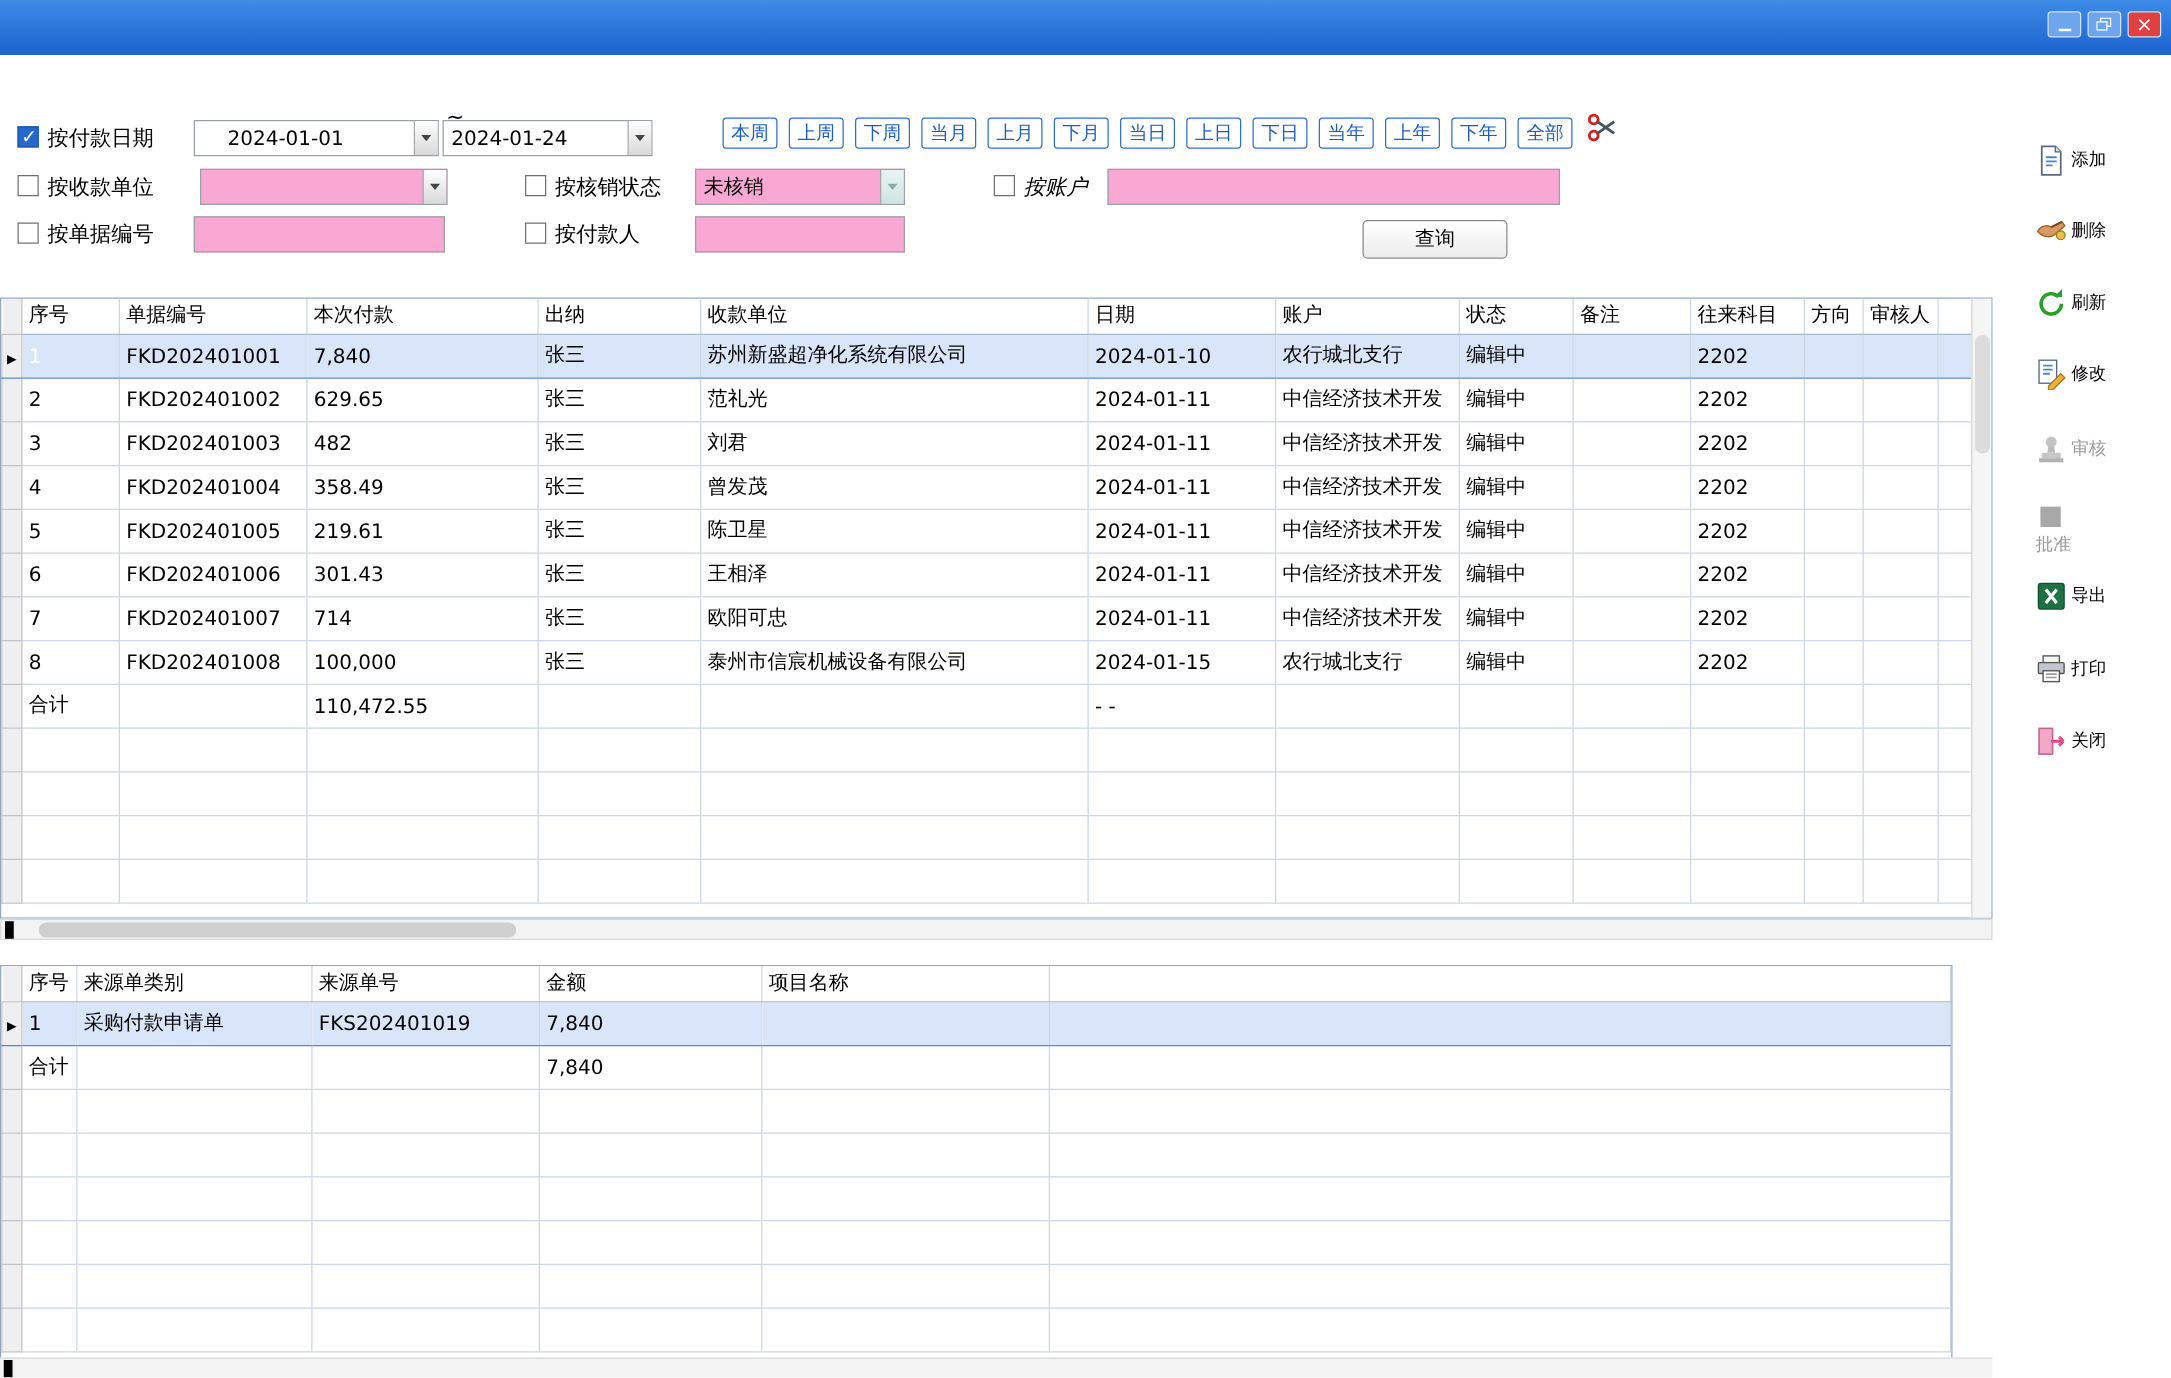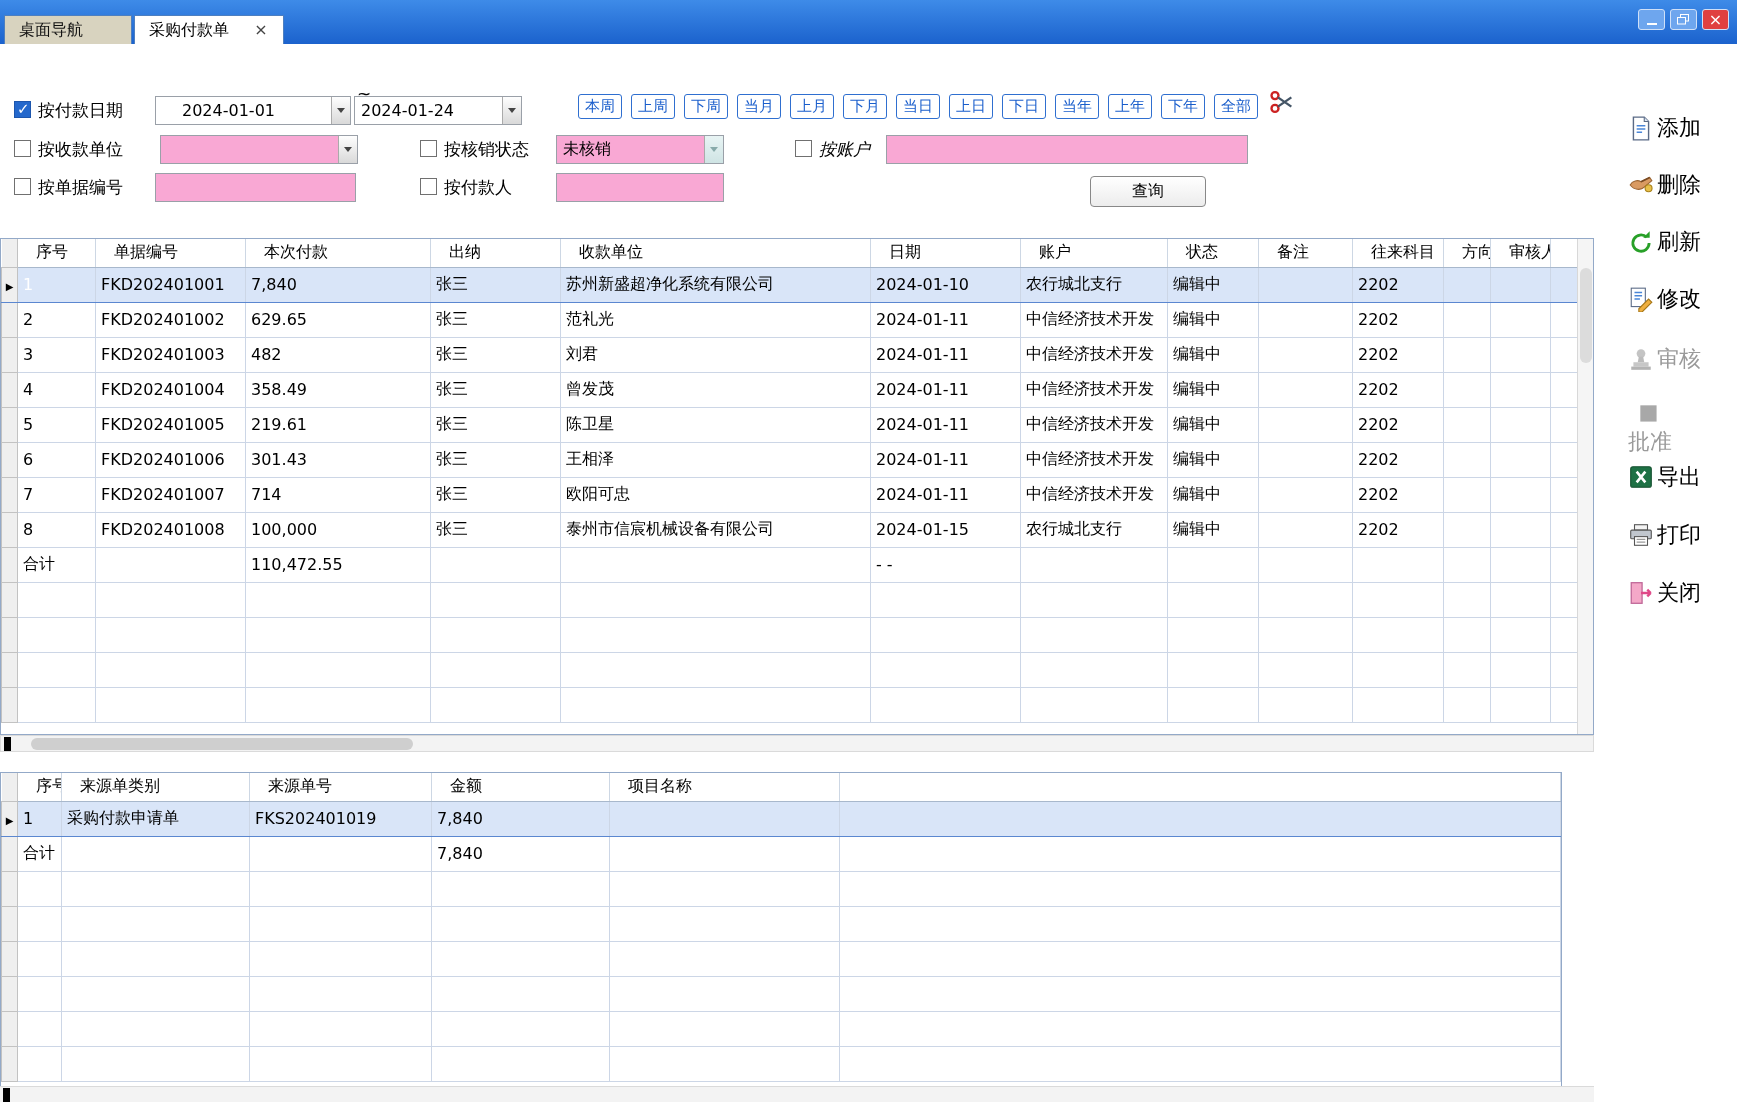--- a/index.html
+++ b/index.html
@@ -50,21 +50,21 @@
   .scissors { position:absolute; left:1268px; top:44px; cursor:pointer; }
   .query-btn { position:absolute; width:116px; height:31px; font-size:16px;
                background:linear-gradient(#ffffff,#ececec); border:1px solid #888;
                border-radius:4px; cursor:pointer; font-family:inherit; }
 
   
   .grid { position:absolute; background:#fff; border:1px solid #93a9c8; }
   .grid table { border-collapse:collapse; table-layout:fixed; }
   #main-grid-body table { width:1577px; }
   #detail-grid-body table { width:1560px; }
-  .grid th { height:28px; font-weight:normal; font-size:16px; text-align:left; padding:0 18px;
+  .grid th { height:28px; font-weight:normal; font-size:16px; text-align:left; padding:0 5px;
              border-right:1px solid #cdd7e4; border-bottom:1px solid #a8b8cc; background:#fff;
              white-space:nowrap; overflow:hidden; }
   .grid td { height:35px; font-size:16px; padding:0 5px; border:1px solid #ccd6e6;
              white-space:nowrap; overflow:hidden; background:#fff; }
   .grid td.ind, .grid th.ind { background:#efefef; border-color:#c2c2c2; padding:0;
                                text-align:center; }
   .grid tr.selected td { background:#d9e5f8; border-top:1px solid #5b87d0; border-bottom:1px solid #5b87d0; }
   .grid tr.selected td.ind { background:#efefef; }
   .grid td.focus { background:#3268c4; color:#fff; }
   .grid td.ind.arrow::before { content:"▶"; font-size:10px; color:#000; }
@@ -80,40 +80,31 @@
              border:1px solid #dadada; cursor:pointer; }
   .hthumb { position:absolute; left:30px; top:2px; width:382px; height:12px; background:#cfcfcf;
             border-radius:6px; cursor:grab; }
   .hmark { position:absolute; left:3px; top:1px; width:7px; height:14px; background:#000; }
   .bottomstrip { position:absolute; top:1086px; left:0; width:1594px; height:16px;
                  background:#f3f3f3; border-top:1px solid #dadada; cursor:pointer; }
 
   
   .sidebar { position:absolute; left:1628px; top:0; width:110px; height:1102px; }
   .side-btn { position:absolute; left:0; display:flex; align-items:center; height:36px;
-              font-size:22px; color:#000; cursor:pointer; white-space:nowrap; }
+              font-size:14px; color:#000; cursor:pointer; white-space:nowrap; }
   .side-btn.disabled { color:#9a9a9a; cursor:default; }
   .side-icon { display:inline-flex; margin-right:3px; }
   .side-icon svg { display:block; }
 </style>
 </head>
 <body>
 
 <div class="app">
 
   <div class="titlebar">
-    <div class="tabs">
-      <div class="tab inactive">
-        <span>桌面导航</span>
-      </div>
-      <div class="tab active">
-        <span>采购付款单</span>
-        <span class="tab-close"></span>
-      </div>
-    </div>
     <div class="win-controls">
       <span class="win-btn min">
           <span class="min-glyph"></span>
         </span>
       <span class="win-btn restore">
         <svg width="13" height="11">
             <rect x="3.5" y="0.5" width="8" height="6.5" fill="none" stroke="#fff"></rect>
             <rect x="0.5" y="3.5" width="8" height="6.5" fill="#6ea6ee" stroke="#fff"></rect>
           </svg>
       </span>

